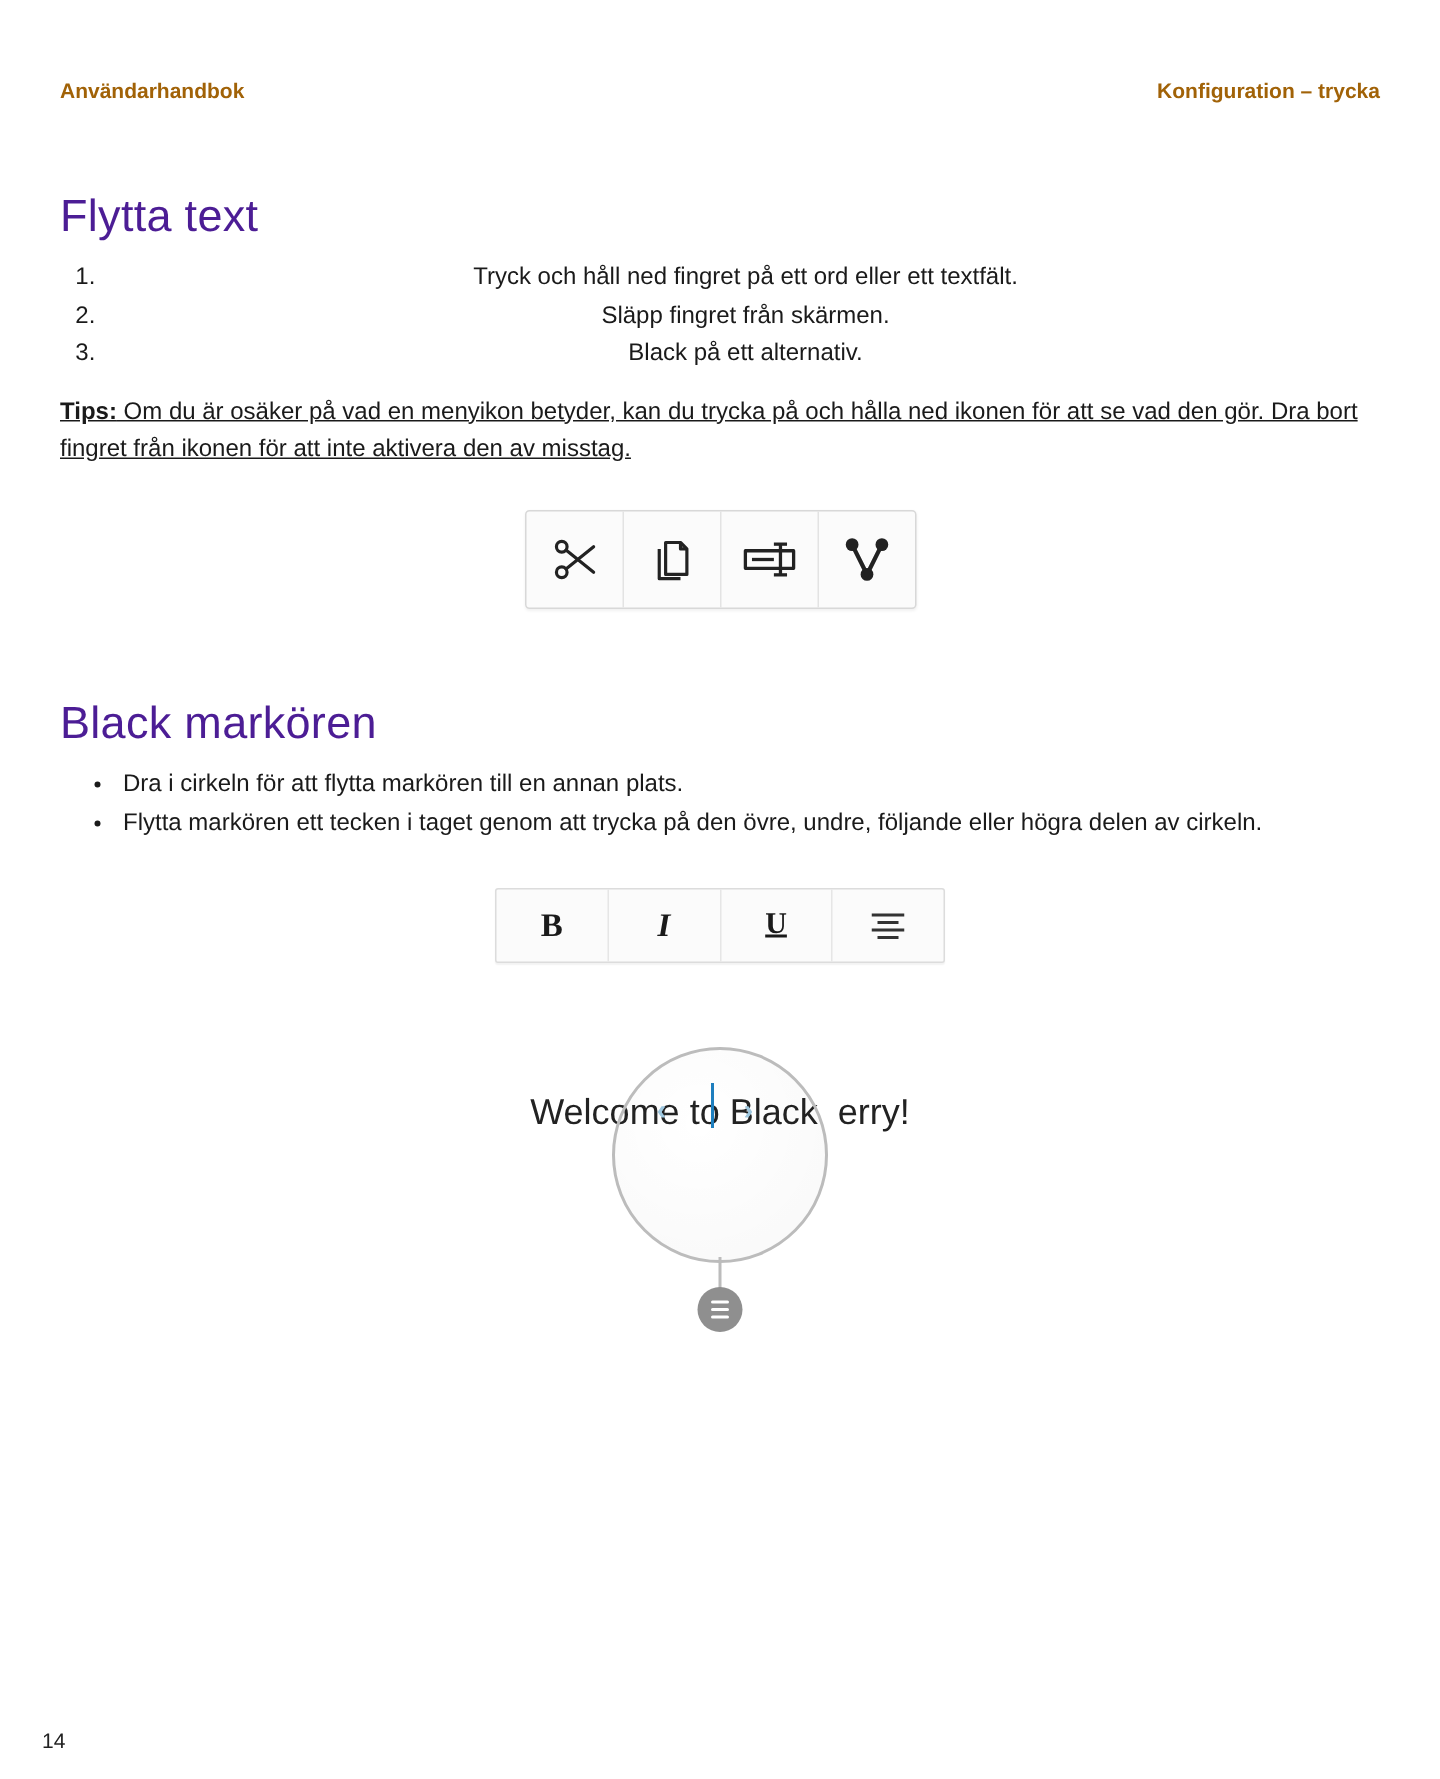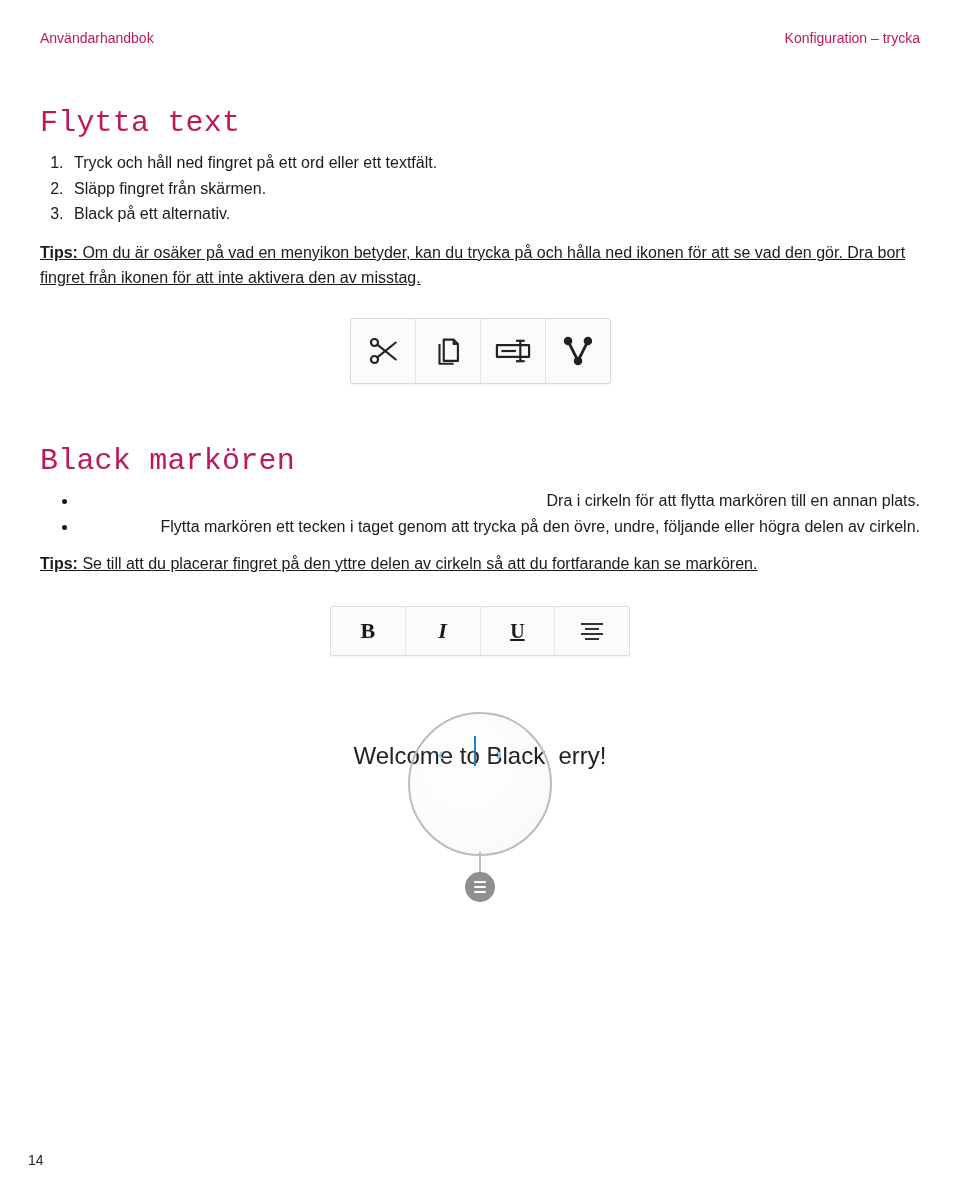--- a/index.html
+++ b/index.html
@@ -14,39 +14,39 @@
     box-sizing: border-box;
     width: 960px;
     min-height: 1186px;
     padding: 30px 40px 20px 40px;
     position: relative;
   }
   .topbar {
     display: flex;
     justify-content: space-between;
     font-size: 14px;
-    font-weight: 400;
-    color: #be185d;
+    font-weight: 700;
+    color: #a16207;
     margin-bottom: 60px;
+    margin-top: 22px;
   }
   h1.section {
     font-size: 30px;
     font-weight: 400;
     margin: 0 0 10px 0;
-    color: #be185d;
+    color: #4c1d95;
     letter-spacing: 0.2px;
-    font-family: Liberation Mono, monospace;
   }
   ol.steps {
     margin: 0 0 14px 0;
     padding-left: 28px;
     font-size: 16px;
     line-height: 1.6;
   }
-  ol.steps li { padding-left: 6px; }
+  ol.steps li { padding-left: 6px; text-align: center; }
   p.tip {
     font-size: 16px;
     line-height: 1.55;
     margin: 6px 0 18px 0;
     text-decoration: underline;
   }
   p.tip .tip-label { font-weight: 700; }
   .figure {
     display: flex;
     justify-content: center;
@@ -68,21 +68,20 @@
     justify-content: center;
     border-right: 1px solid #e3e3e3;
   }
   .toolbar1 .cell:last-child { border-right: none; }
   
   ul.bullets {
     margin: 4px 0 12px 0;
     padding-left: 38px;
     font-size: 16px;
     line-height: 1.6;
-    text-align: right;
   }
   ul.bullets li { padding-left: 4px; list-style-type: disc; }
   
   .fig2 {
     position: relative;
     width: 300px;
     margin: 30px auto 0 auto;
   }
   .toolbar2 {
     display: flex;
@@ -237,23 +236,20 @@
         </svg>
       </div>
     </div>
   </div>
 
   <h1 class="section">Black markören</h1>
   <ul class="bullets">
     <li>Dra i cirkeln för att flytta markören till en annan plats.</li>
     <li>Flytta markören ett tecken i taget genom att trycka på den övre, undre, följande eller högra delen av cirkeln.</li>
   </ul>
-  <p class="tip">
-    <span class="tip-label">Tips:</span><span> Se till att du placerar fingret på den yttre delen av cirkeln så att du fortfarande kan se markören.</span>
-  </p>
 
   <div class="fig2">
     <div class="toolbar2">
       <div class="cell2">
         <span class="t2-b">B</span>
       </div>
       <div class="cell2">
         <span class="t2-i">I</span>
       </div>
       <div class="cell2">

